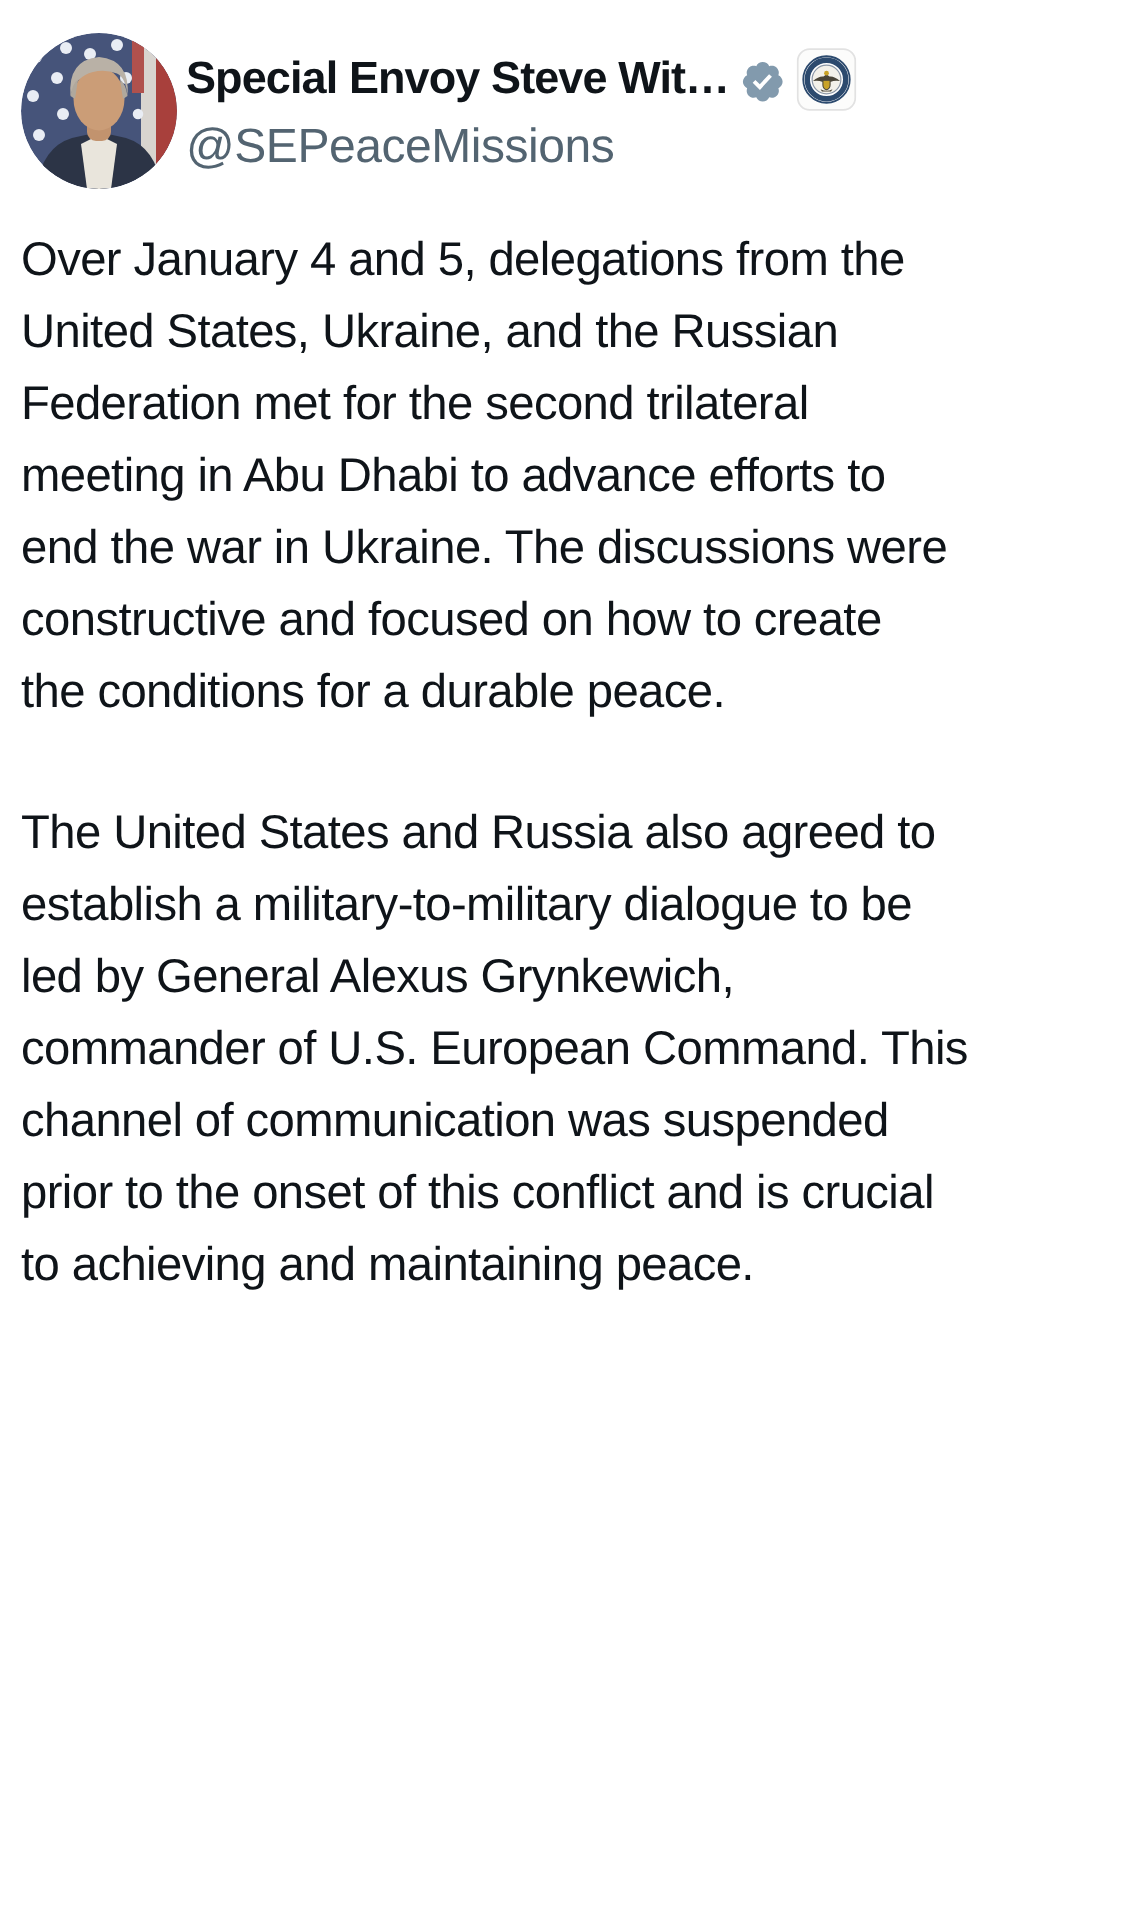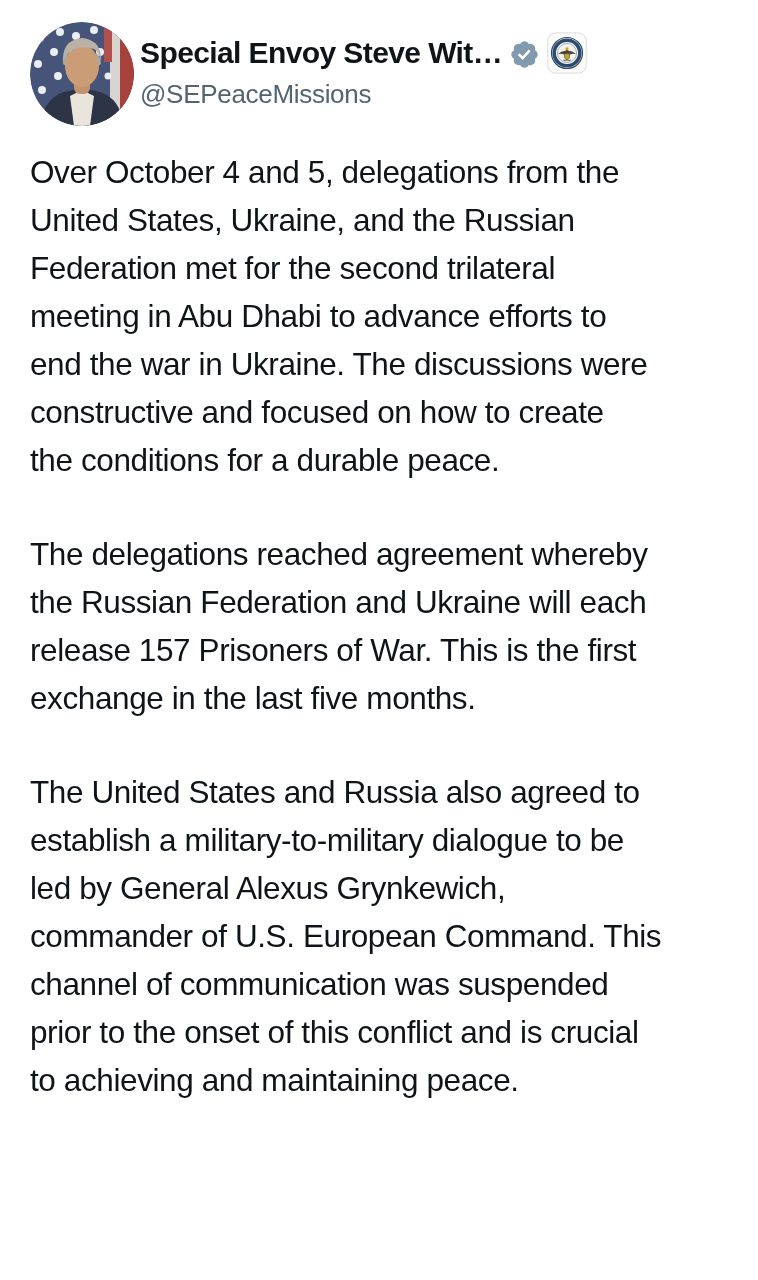--- a/index.html
+++ b/index.html
@@ -8,21 +8,21 @@
     height: 1280px;
     background: #ffffff;
     font-family: "Liberation Sans", "DejaVu Sans", sans-serif;
     color: #0f1419;
     overflow: hidden;
   }
   .page {
     box-sizing: border-box;
     width: 758px;
     height: 1280px;
-    padding: 0 30px;
+    padding: 0 14px;
   }
   
   .post-header {
     position: relative;
     height: 126px;
     padding-top: 22px;
     box-sizing: content-box;
   }
   .avatar {
     position: absolute;
@@ -51,21 +51,21 @@
     font-weight: 700;
     letter-spacing: -0.6px;
     color: #0f1419;
     white-space: nowrap;
     cursor: pointer;
   }
   .badge-verified { width: 31px; height: 31px; flex: 0 0 auto; margin-top: 2px; }
   .badge-seal { width: 40px; height: 42px; flex: 0 0 auto; }
   .handle {
     margin-top: 5px;
-    font-size: 26px;
+    font-size: 32px;
     letter-spacing: -0.3px;
     color: #536471;
     cursor: pointer;
   }
   .site-logo {
     position: absolute;
     right: 0;
     top: 28px;
     display: flex;
     align-items: center;
@@ -170,31 +170,27 @@
           <path d="M16 27.5 Q20 29.5 24 27.5 L23 29 H17 Z" fill="#4a4538"></path>
         </svg>
       </div>
       <div class="handle">@SEPeaceMissions</div>
     </div>
 
 
   </header>
 
   <main>
-    <p class="post-paragraph">Over October 4 and 5, delegations from the
+    <p class="post-paragraph">Over January 4 and 5, delegations from the
 United States, Ukraine, and the Russian
 Federation met for the second trilateral
 meeting in Abu Dhabi to advance efforts to
 end the war in Ukraine. The discussions were
 constructive and focused on how to create
 the conditions for a durable peace.</p>
-    <p class="post-paragraph">The delegations reached agreement whereby
-the Russian Federation and Ukraine will each
-release 157 Prisoners of War. This is the first
-exchange in the last five months.</p>
     <p class="post-paragraph">The United States and Russia also agreed to
 establish a military-to-military dialogue to be
 led by General Alexus Grynkewich,
 commander of U.S. European Command. This
 channel of communication was suspended
 prior to the onset of this conflict and is crucial
 to achieving and maintaining peace.</p>
   </main>
 
 </div>

